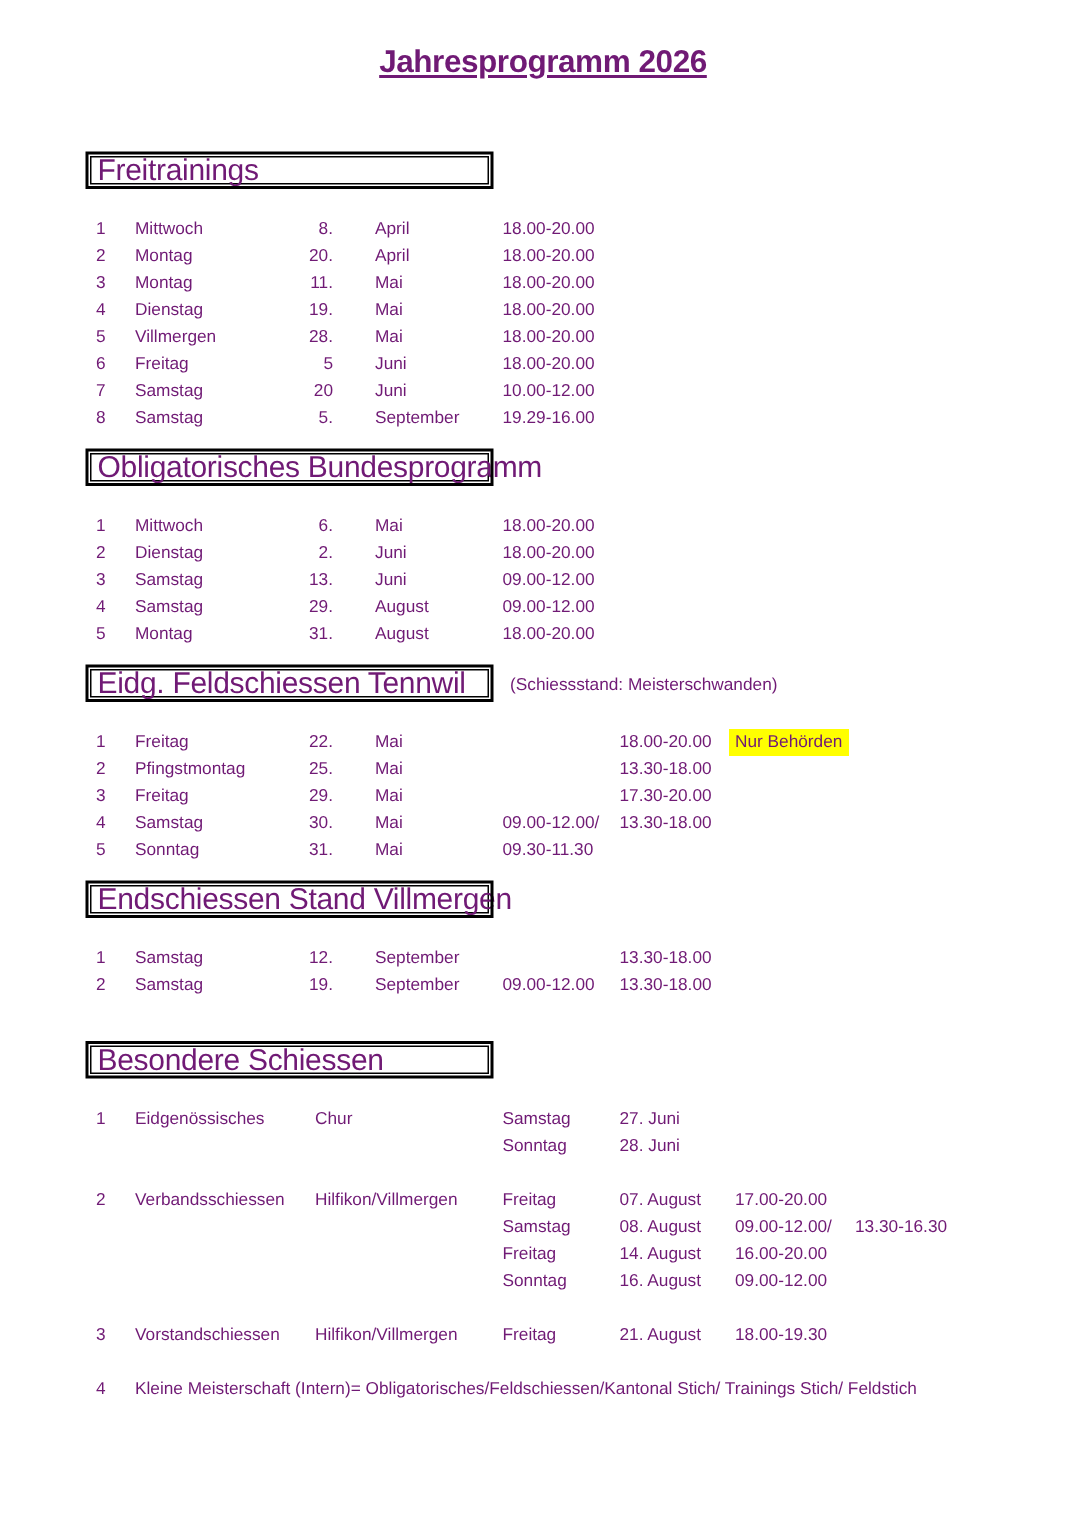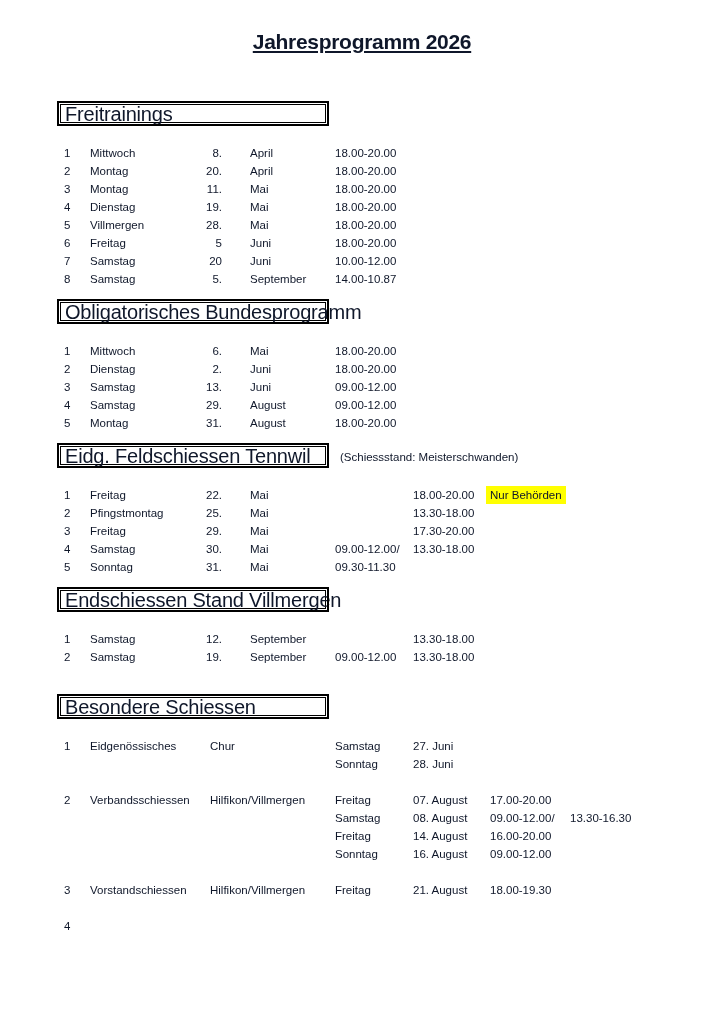--- a/index.html
+++ b/index.html
@@ -2,21 +2,21 @@
 <html style="--hl: #ffff00;"><head>
 <meta charset="utf-8">
 <style>
   * { margin:0; padding:0; box-sizing:border-box; }
   html,body { background:#ffffff; }
   .page {
     position:relative;
     width:724px; height:1024px;
     background:#ffffff;
     font-family:"Liberation Sans", sans-serif;
-    color:#0f172a;
+    color:#701a75;
     overflow:hidden;
     border-radius:29px;
   }
   .doc-title {
     position:absolute; top:30px; left:0; width:724px;
     text-align:center;
     font-size:21px; font-weight:bold;
     text-decoration:underline;
     letter-spacing:-0.3px;
   }
@@ -112,21 +112,21 @@
           <span class="cell c-day">Samstag</span>
           <span class="cell c-date">20</span>
           <span class="cell c-month">Juni</span>
           <span class="cell c-t1">10.00-12.00</span>
         </div>
         <div class="trow" style="top: 166px;">
           <span class="cell c-num">8</span>
           <span class="cell c-day">Samstag</span>
           <span class="cell c-date">5.</span>
           <span class="cell c-month">September</span>
-          <span class="cell c-t1">14.00-10.87</span>
+          <span class="cell c-t1">19.29-16.00</span>
         </div>
       </div>
   </div>
 
   <div class="section" style="top:302px">
     <div class="hbox">
       <span>Obligatorisches Bundesprogramm</span>
     </div>
     <div class="rows">
         <div class="trow" style="top: 40px;">
@@ -279,17 +279,18 @@
         <div class="trow" style="top: 184px;">
           <span class="cell c-num">3</span>
           <span class="cell c-day">Vorstandschiessen</span>
           <span class="cell c-place">Hilfikon/Villmergen</span>
           <span class="cell c-t1">Freitag</span>
           <span class="cell c-t2">21. August</span>
           <span class="cell c-note">18.00-19.30</span>
         </div>
         <div class="trow" style="top: 220px;">
           <span class="cell c-num">4</span>
+          <span class="cell c-text">Kleine Meisterschaft (Intern)= Obligatorisches/Feldschiessen/Kantonal Stich/ Trainings Stich/ Feldstich</span>
         </div>
       </div>
   </div>
 
 </div>
 
 </body></html>

